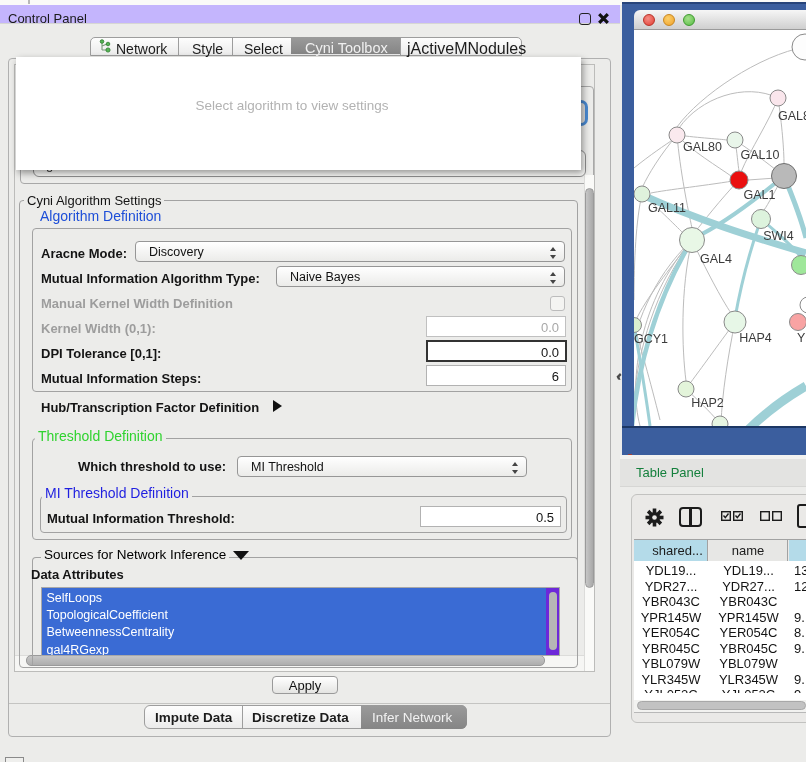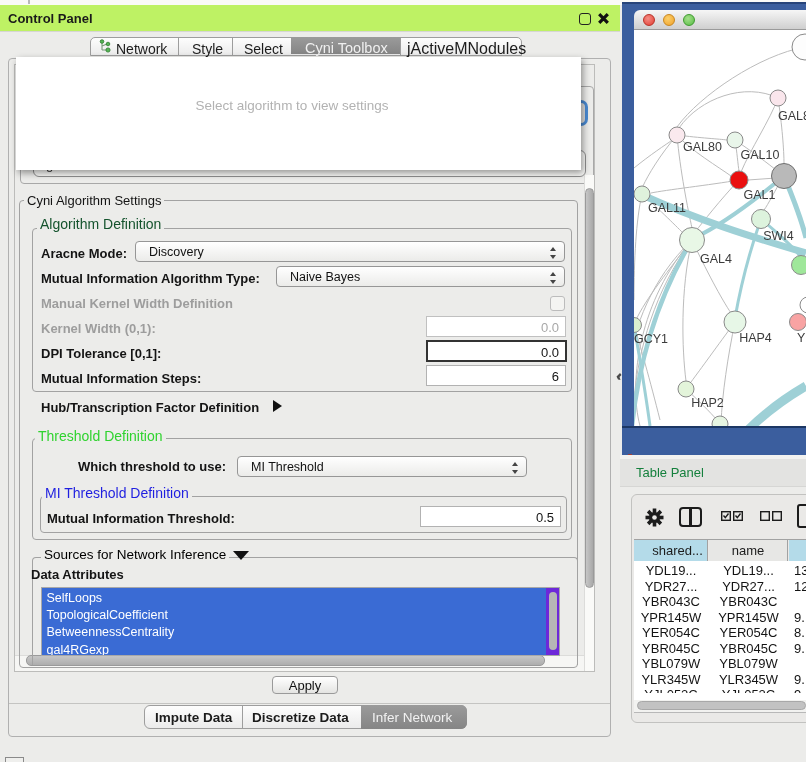--- a/index.html
+++ b/index.html
@@ -16,21 +16,21 @@
 .arr:before { content:""; position:absolute; left:1px; top:1px; border-left:3.5px solid transparent; border-right:3.5px solid transparent; border-bottom:4.5px solid #444; }
 .arr:after { content:""; position:absolute; left:1px; bottom:1px; border-left:3.5px solid transparent; border-right:3.5px solid transparent; border-top:4.5px solid #444; }
 .tf { position:absolute; background:#fff; border:1px solid #b2b2b2; font-size:13px; color:#141414; text-align:right; padding:3px 6px 0 0; }
 </style>
 </head>
 <body>
 
 <div class="abs" style="left:0;top:0;width:806px;height:5px;background:#fafaf8;"></div>
 <div class="abs" style="left:28px;top:0;width:2px;height:4px;background:#b8b8b8;"></div>
 
-<div class="abs" style="left:0;top:5px;width:620px;height:27px;background:#bef264;border-bottom:1px solid #d6d6d4;font-weight:bold;">
+<div class="abs" style="left:0;top:5px;width:620px;height:19px;background:#c4b5fd;border-bottom:1px solid #d6d6d4;">
   <div class="abs" style="left:8px;top:6px;font-size:13px;color:#1a1a1a;">Control Panel</div>
   <div class="abs" style="left:579px;top:8px;width:12px;height:12px;border:1.5px solid #222;border-radius:3px;"></div>
   <svg class="abs" style="left:597px;top:7px;" width="13" height="13" viewBox="0 0 13 13">
       <path d="M2.2,2.2 L10.8,10.8 M10.8,2.2 L2.2,10.8" stroke="#111" stroke-width="3.2"></path>
     </svg>
 </div>
 
 <div class="abs" style="left:8px;top:58px;width:603px;height:679px;border:1px solid #b0b0b0;border-radius:4px;background:#ececea;"></div>
 
 <div class="abs" style="left:14px;top:64px;width:581px;height:608px;border:1px solid #bcbcba;background:#ececea;"></div>
@@ -60,21 +60,21 @@
 
 <div class="abs" style="left:584px;top:175px;width:10px;height:496px;background:#fafaf8;border-left:1px solid #dcdcda;"></div>
 <div class="abs" style="left:585px;top:188px;width:9px;height:400px;background:linear-gradient(90deg,#c6c6c6,#a8a8a8);border:1px solid #9a9a9a;border-radius:5px;"></div>
 <div class="abs" style="left:15px;top:655px;width:569px;height:16px;background:#f6f6f4;border-top:1px solid #dcdcda;"></div>
 <div class="abs" style="left:26px;top:655px;width:519px;height:11px;background:linear-gradient(#c6c6c6,#adadad);border:1px solid #9a9a9a;border-radius:5px;"></div>
 
 <div class="grp" style="left:19px;top:200px;width:559px;height:468px;"></div>
 <div class="glab" style="left:24px;top:193px;color:#141414;">Cyni Algorithm Settings</div>
 
 <div class="grp" style="left:32px;top:228px;width:540px;height:164px;"></div>
-<div class="glab" style="left:37px;top:216px;color:#14532d;font-size:14px;">Algorithm Definition</div>
+<div class="glab" style="left:37px;top:208px;color:#1d4ed8;font-size:14px;">Algorithm Definition</div>
 
 <div class="lbl" style="left:41px;top:246px;">Aracne Mode:</div>
 <div class="combo" style="left:135px;top:241px;width:430px;height:21px;">
     <span class="ct">Discovery</span>
     <span class="arr"></span>
   </div>
 <div class="lbl" style="left:41px;top:271px;">Mutual Information Algorithm Type:</div>
 <div class="combo" style="left:276px;top:266px;width:289px;height:21px;">
     <span class="ct">Naive Bayes</span>
     <span class="arr"></span>

